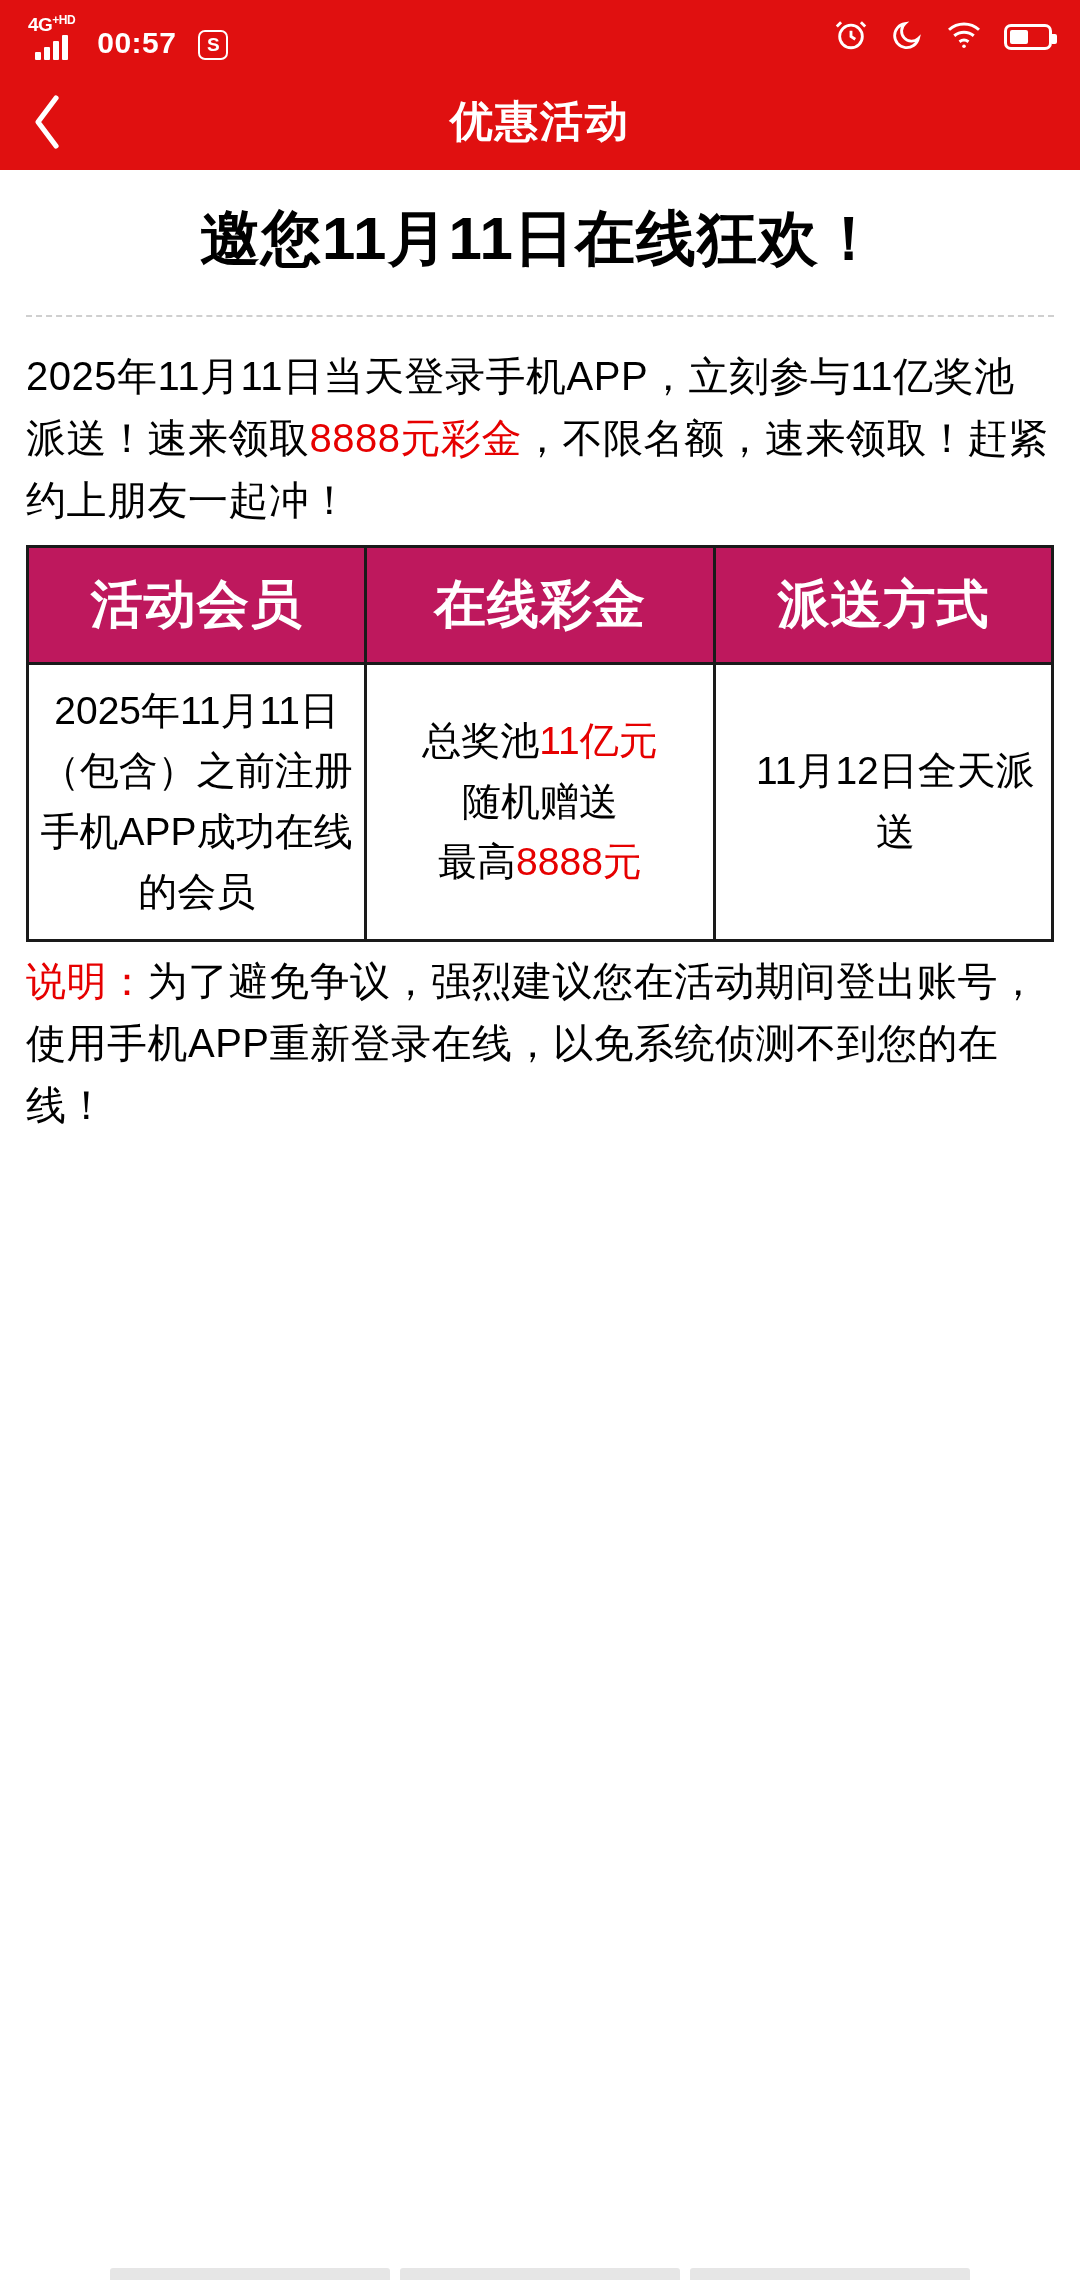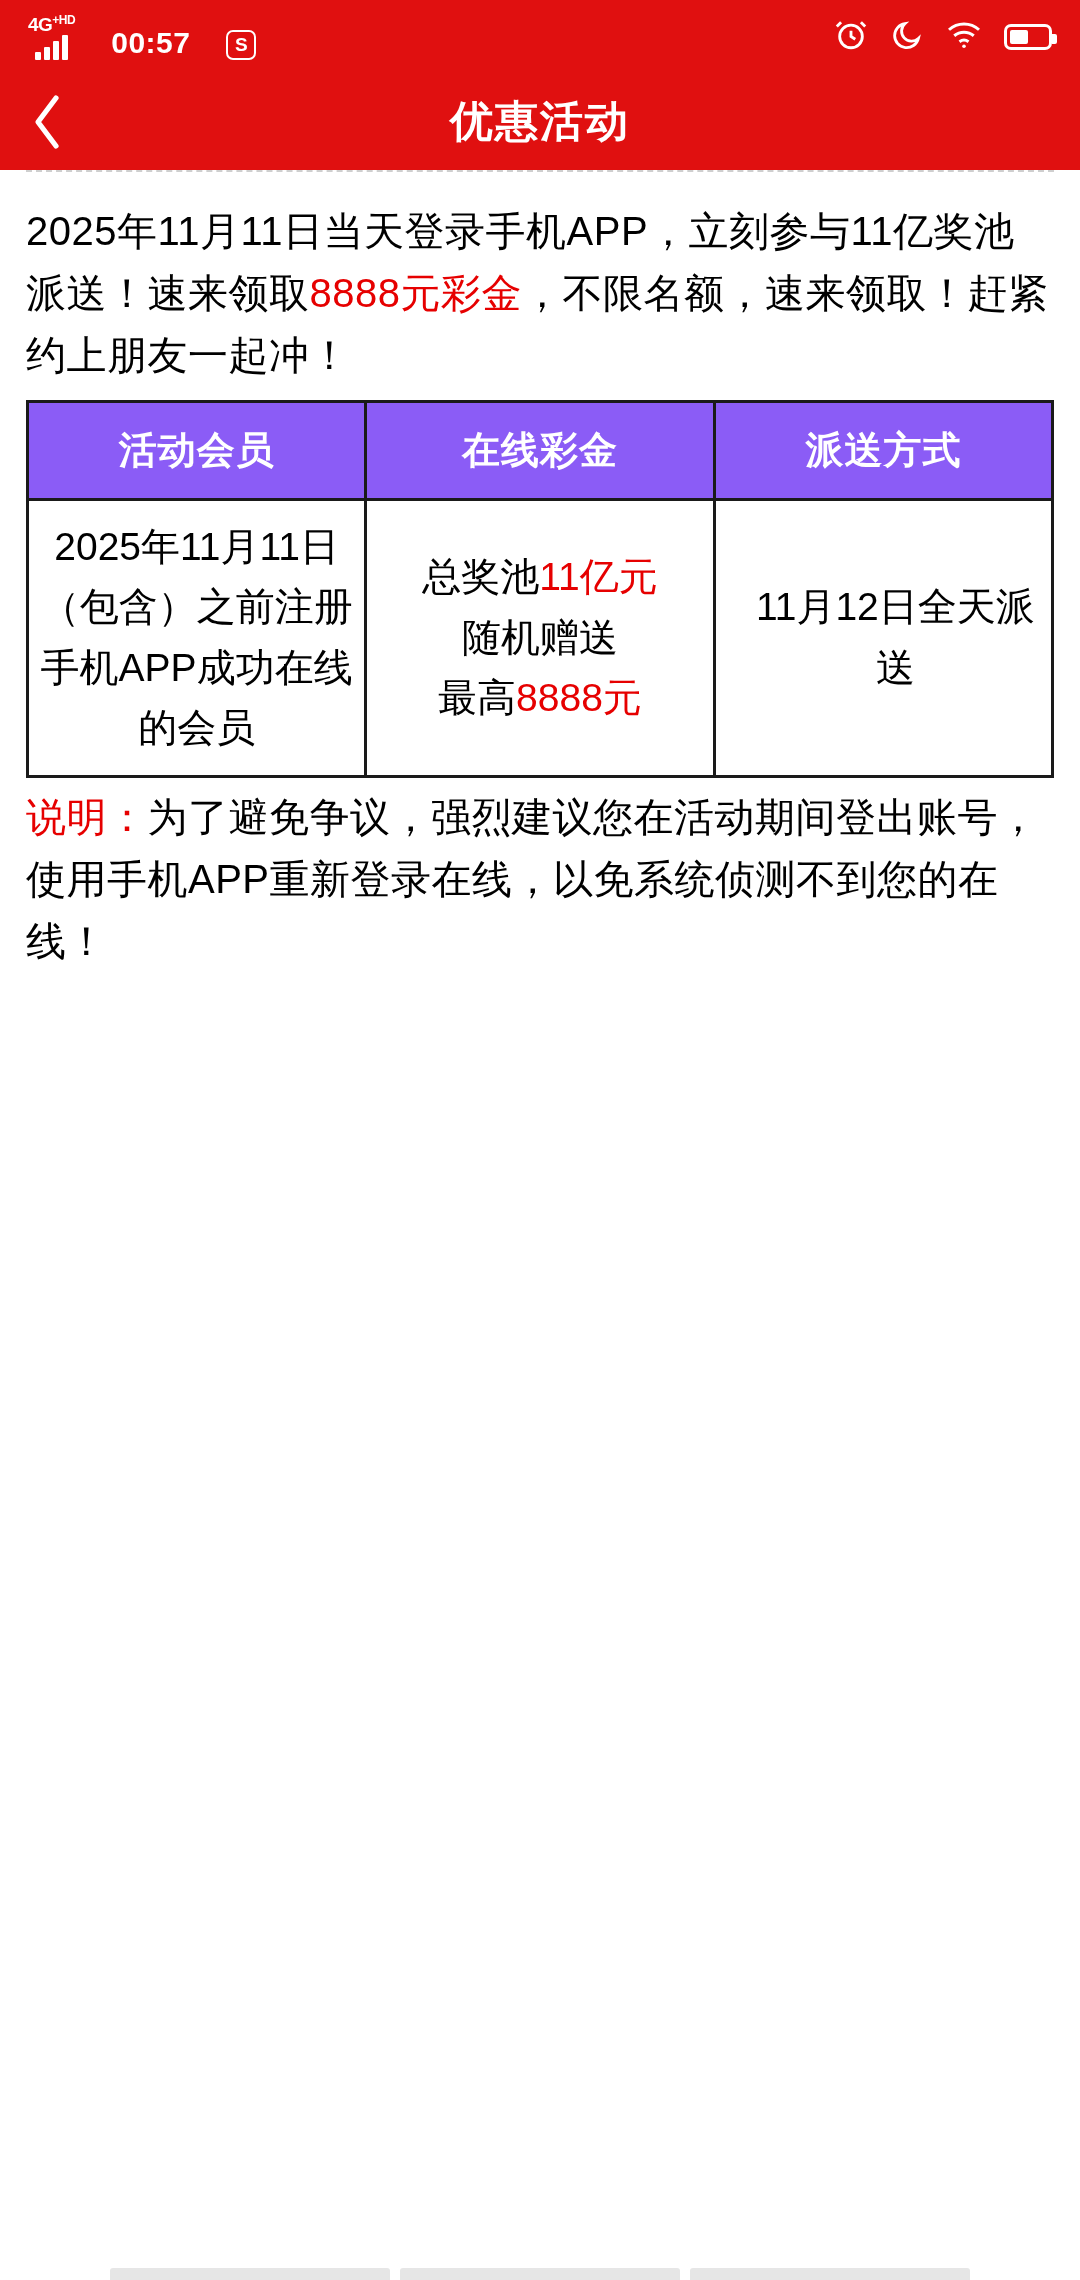--- a/index.html
+++ b/index.html
@@ -14,21 +14,21 @@
   
   .statusbar {
     height: 74px;
     background: #e01010;
     color: #ffffff;
     display: flex;
     align-items: center;
     padding: 0 28px;
     position: relative;
   }
-  .sb-left { display: flex; align-items: flex-end; gap: 22px; }
+  .sb-left { display: flex; align-items: flex-end; gap: 8px; }
   .net-label { display: flex; flex-direction: column; align-items: center; line-height: 1; }
   .net-g { font-size: 19px; font-weight: bold; letter-spacing: -0.5px; }
   .sig-bars { display: flex; align-items: flex-end; gap: 3px; height: 26px; }
   .sig-bars i { display: block; width: 6px; background: #fff; border-radius: 1px; }
   .sig-bars i:nth-child(1) { height: 8px; }
   .sig-bars i:nth-child(2) { height: 13px; }
   .sig-bars i:nth-child(3) { height: 19px; }
   .sig-bars i:nth-child(4) { height: 25px; }
   .sb-time { font-size: 30px; font-weight: 700; margin-left: 14px; letter-spacing: 0.5px; }
   .sb-badge {
@@ -119,23 +119,23 @@
 
   
   table.promo {
     width: 100%;
     border-collapse: collapse;
     border: 3px solid #1a1a1a;
     margin: 10px 0 6px;
     table-layout: fixed;
   }
   table.promo th {
-    background: #8b5cf6;
+    background: #be185d;
     color: #ffffff;
-    font-size: 38px;
+    font-size: 52px;
     font-weight: 700;
     padding: 22px 6px;
     border-right: 3px solid #1a1a1a;
     letter-spacing: 1px;
   }
   table.promo th:last-child { border-right: none; }
   table.promo td {
     border-top: 3px solid #1a1a1a;
     border-right: 3px solid #1a1a1a;
     font-size: 39px;
@@ -224,20 +224,21 @@
   <div class="nav-back">
     <svg width="36" height="60" viewBox="0 0 18 30" fill="none" stroke="#fff" stroke-width="2.6" stroke-linecap="round" stroke-linejoin="round">
       <path d="M13 3 4 15l9 12"></path>
     </svg>
   </div>
   <div class="nav-title">优惠活动</div>
 </div>
 
 <div class="content">
 
+  <div class="headline">邀您11月11日在线狂欢！</div>
 
   <div class="divider"></div>
 
 
   <div class="para body">
     <span>2025年11月11日当天登录手机APP，立刻参与11亿奖池派送！速来领取</span><span class="red">8888元彩金</span><span>，不限名额，速来领取！赶紧约上朋友一起冲！</span>
   </div>
 
   <table class="promo">
     <thead>

